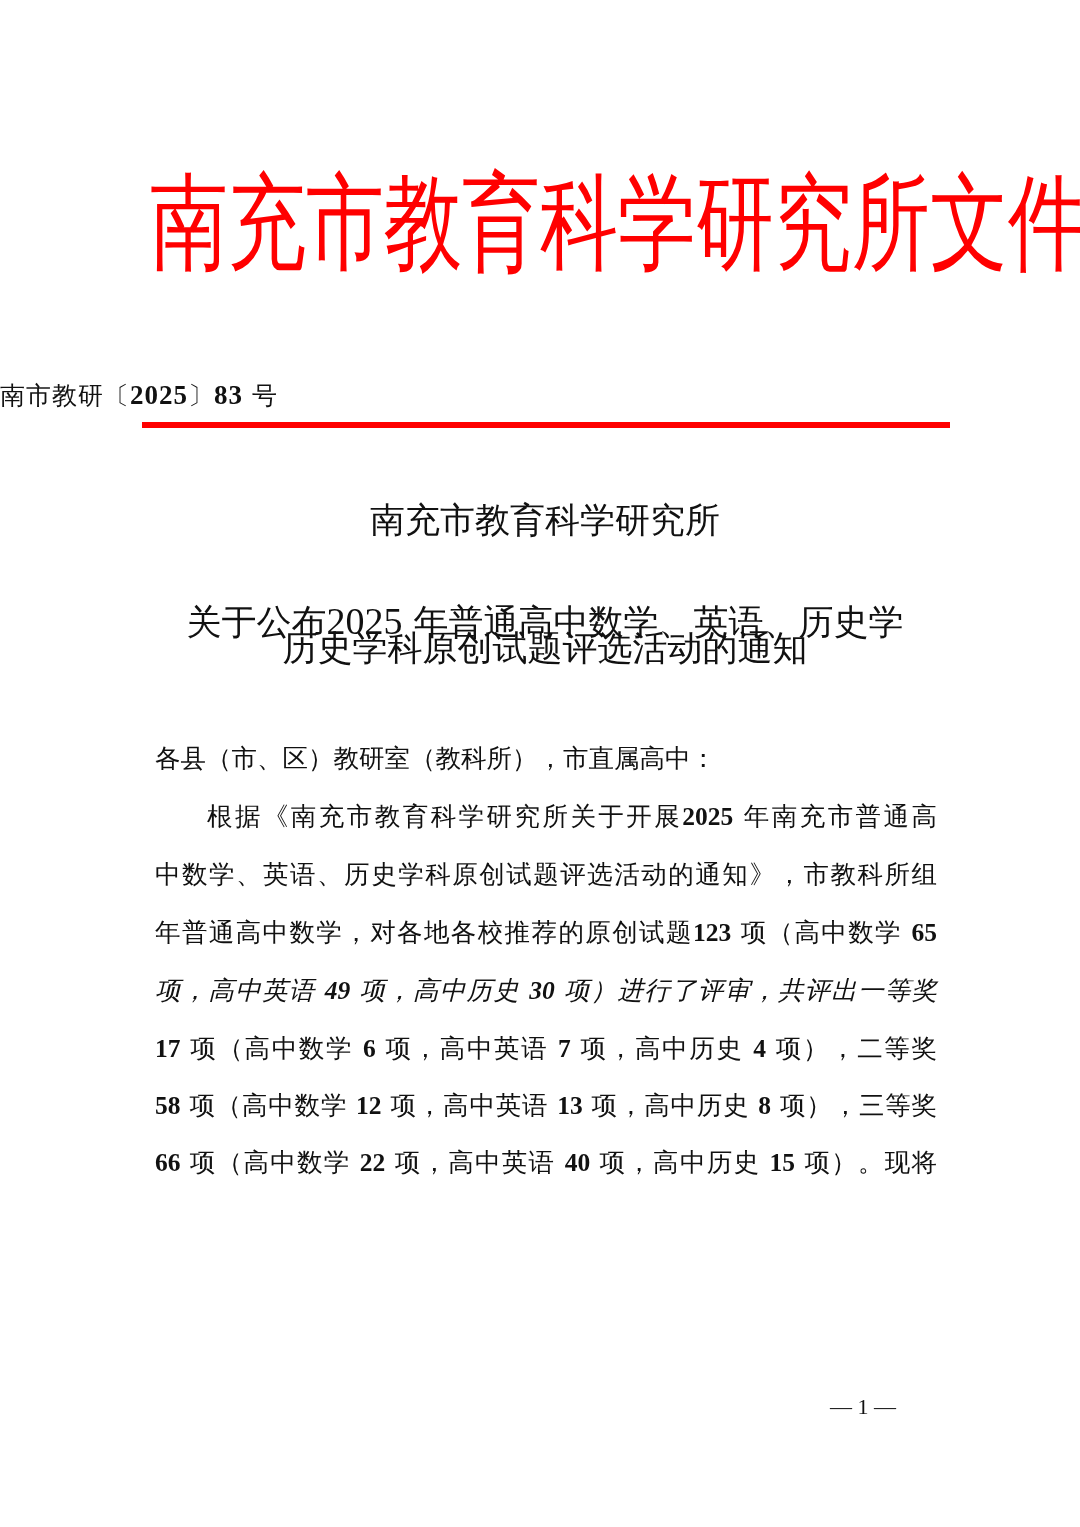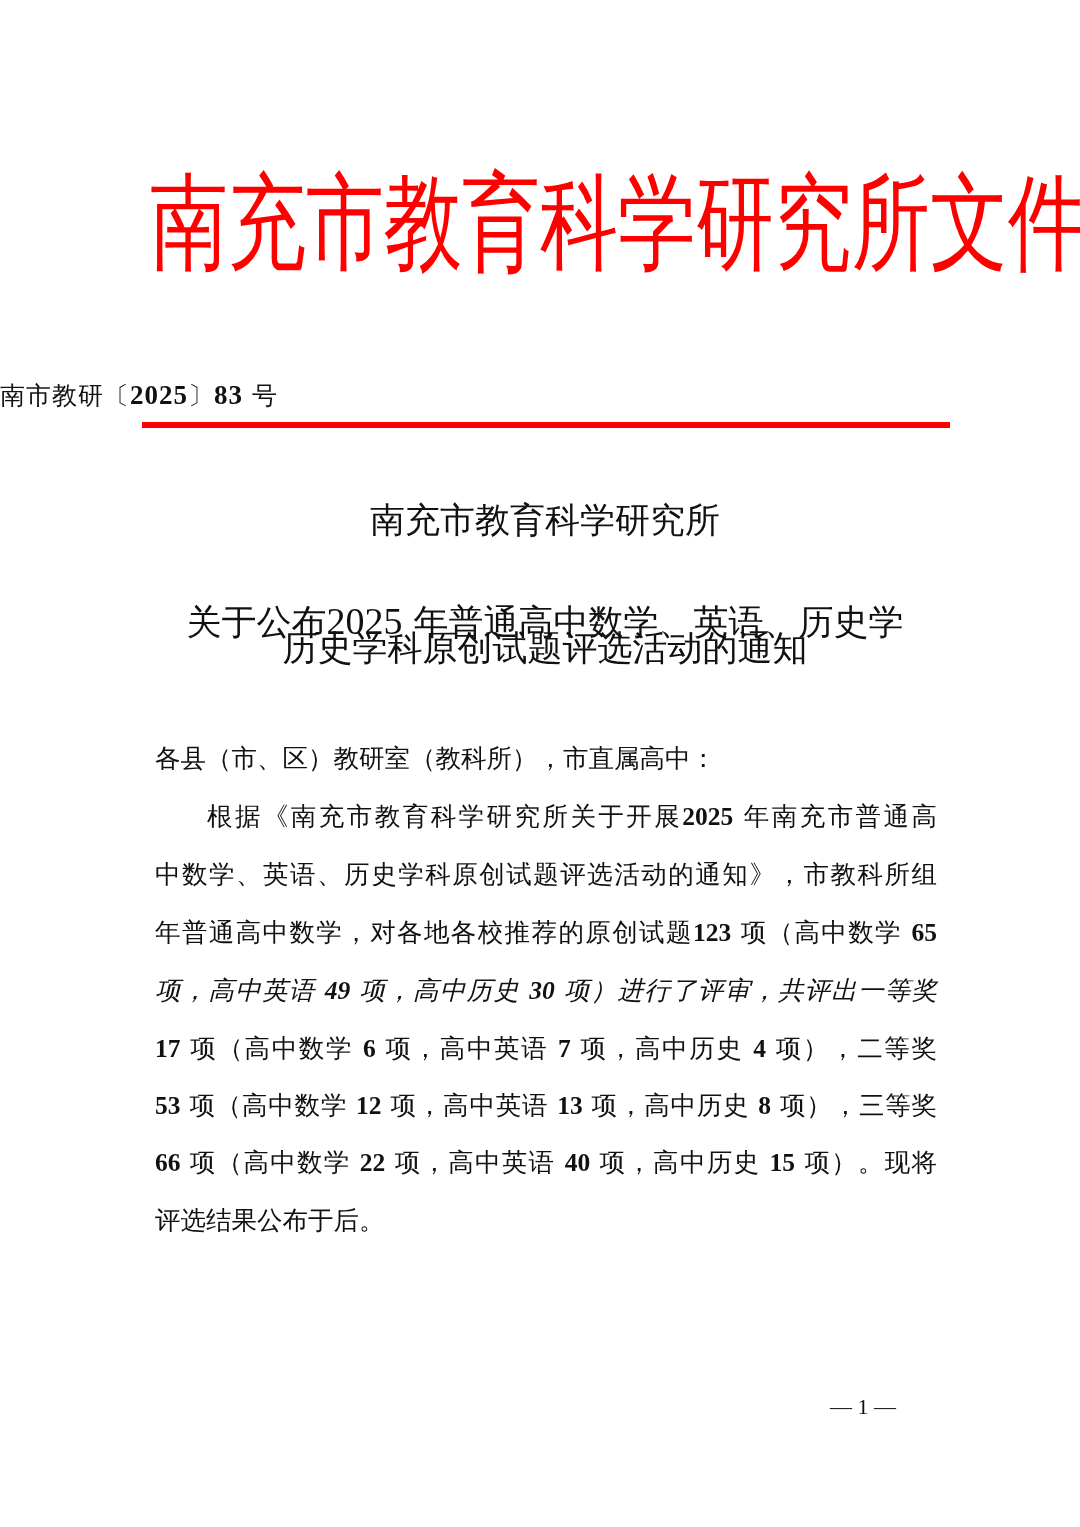--- a/index.html
+++ b/index.html
@@ -138,20 +138,19 @@
   <div class="body-line indent" style="top:796px;"><span>根据《南充市教育科学研究所关于开展</span><span class="num">2025</span><span> 年南充市普通高</span></div>
 
   <div class="body-line" style="top:854px;"><span>中数学、英语、历史学科原创试题评选活动的通知》，市教科所组</span></div>
 
   <div class="body-line" style="top:912px;"><span>年普通高中数学，对各地各校推荐的原创试题</span><span class="num">123</span><span> 项（高中数学 </span><span class="num">65</span></div>
 
   <div class="body-line" style="top:970px;font-style:italic;"><span>项，高中英语 </span><span class="num">49</span><span> 项，高中历史 </span><span class="num">30</span><span> 项）进行了评审，共评出一等奖</span></div>
 
   <div class="body-line" style="top:1028px;"><span class="num">17</span><span> 项（高中数学 </span><span class="num">6</span><span> 项，高中英语 </span><span class="num">7</span><span> 项，高中历史 </span><span class="num">4</span><span> 项），二等奖</span></div>
 
-  <div class="body-line" style="top:1085px;"><span class="num">53</span><span> 项（高中数学 </span><span class="num">12</span><span> 项，高中英语 </span><span class="num">13</span><span> 项，高中历史 </span><span class="num">8</span><span> 项），三等奖</span></div>
+  <div class="body-line" style="top:1085px;"><span class="num">58</span><span> 项（高中数学 </span><span class="num">12</span><span> 项，高中英语 </span><span class="num">13</span><span> 项，高中历史 </span><span class="num">8</span><span> 项），三等奖</span></div>
 
   <div class="body-line" style="top:1142px;"><span class="num">66</span><span> 项（高中数学 </span><span class="num">22</span><span> 项，高中英语 </span><span class="num">40</span><span> 项，高中历史 </span><span class="num">15</span><span> 项）。现将</span></div>
 
-  <div class="body-line last" style="top:1200px;"><span>评选结果公布于后。</span></div>
 
   <div class="page-number">— 1 —</div>
 </div>
 
 </body></html>

